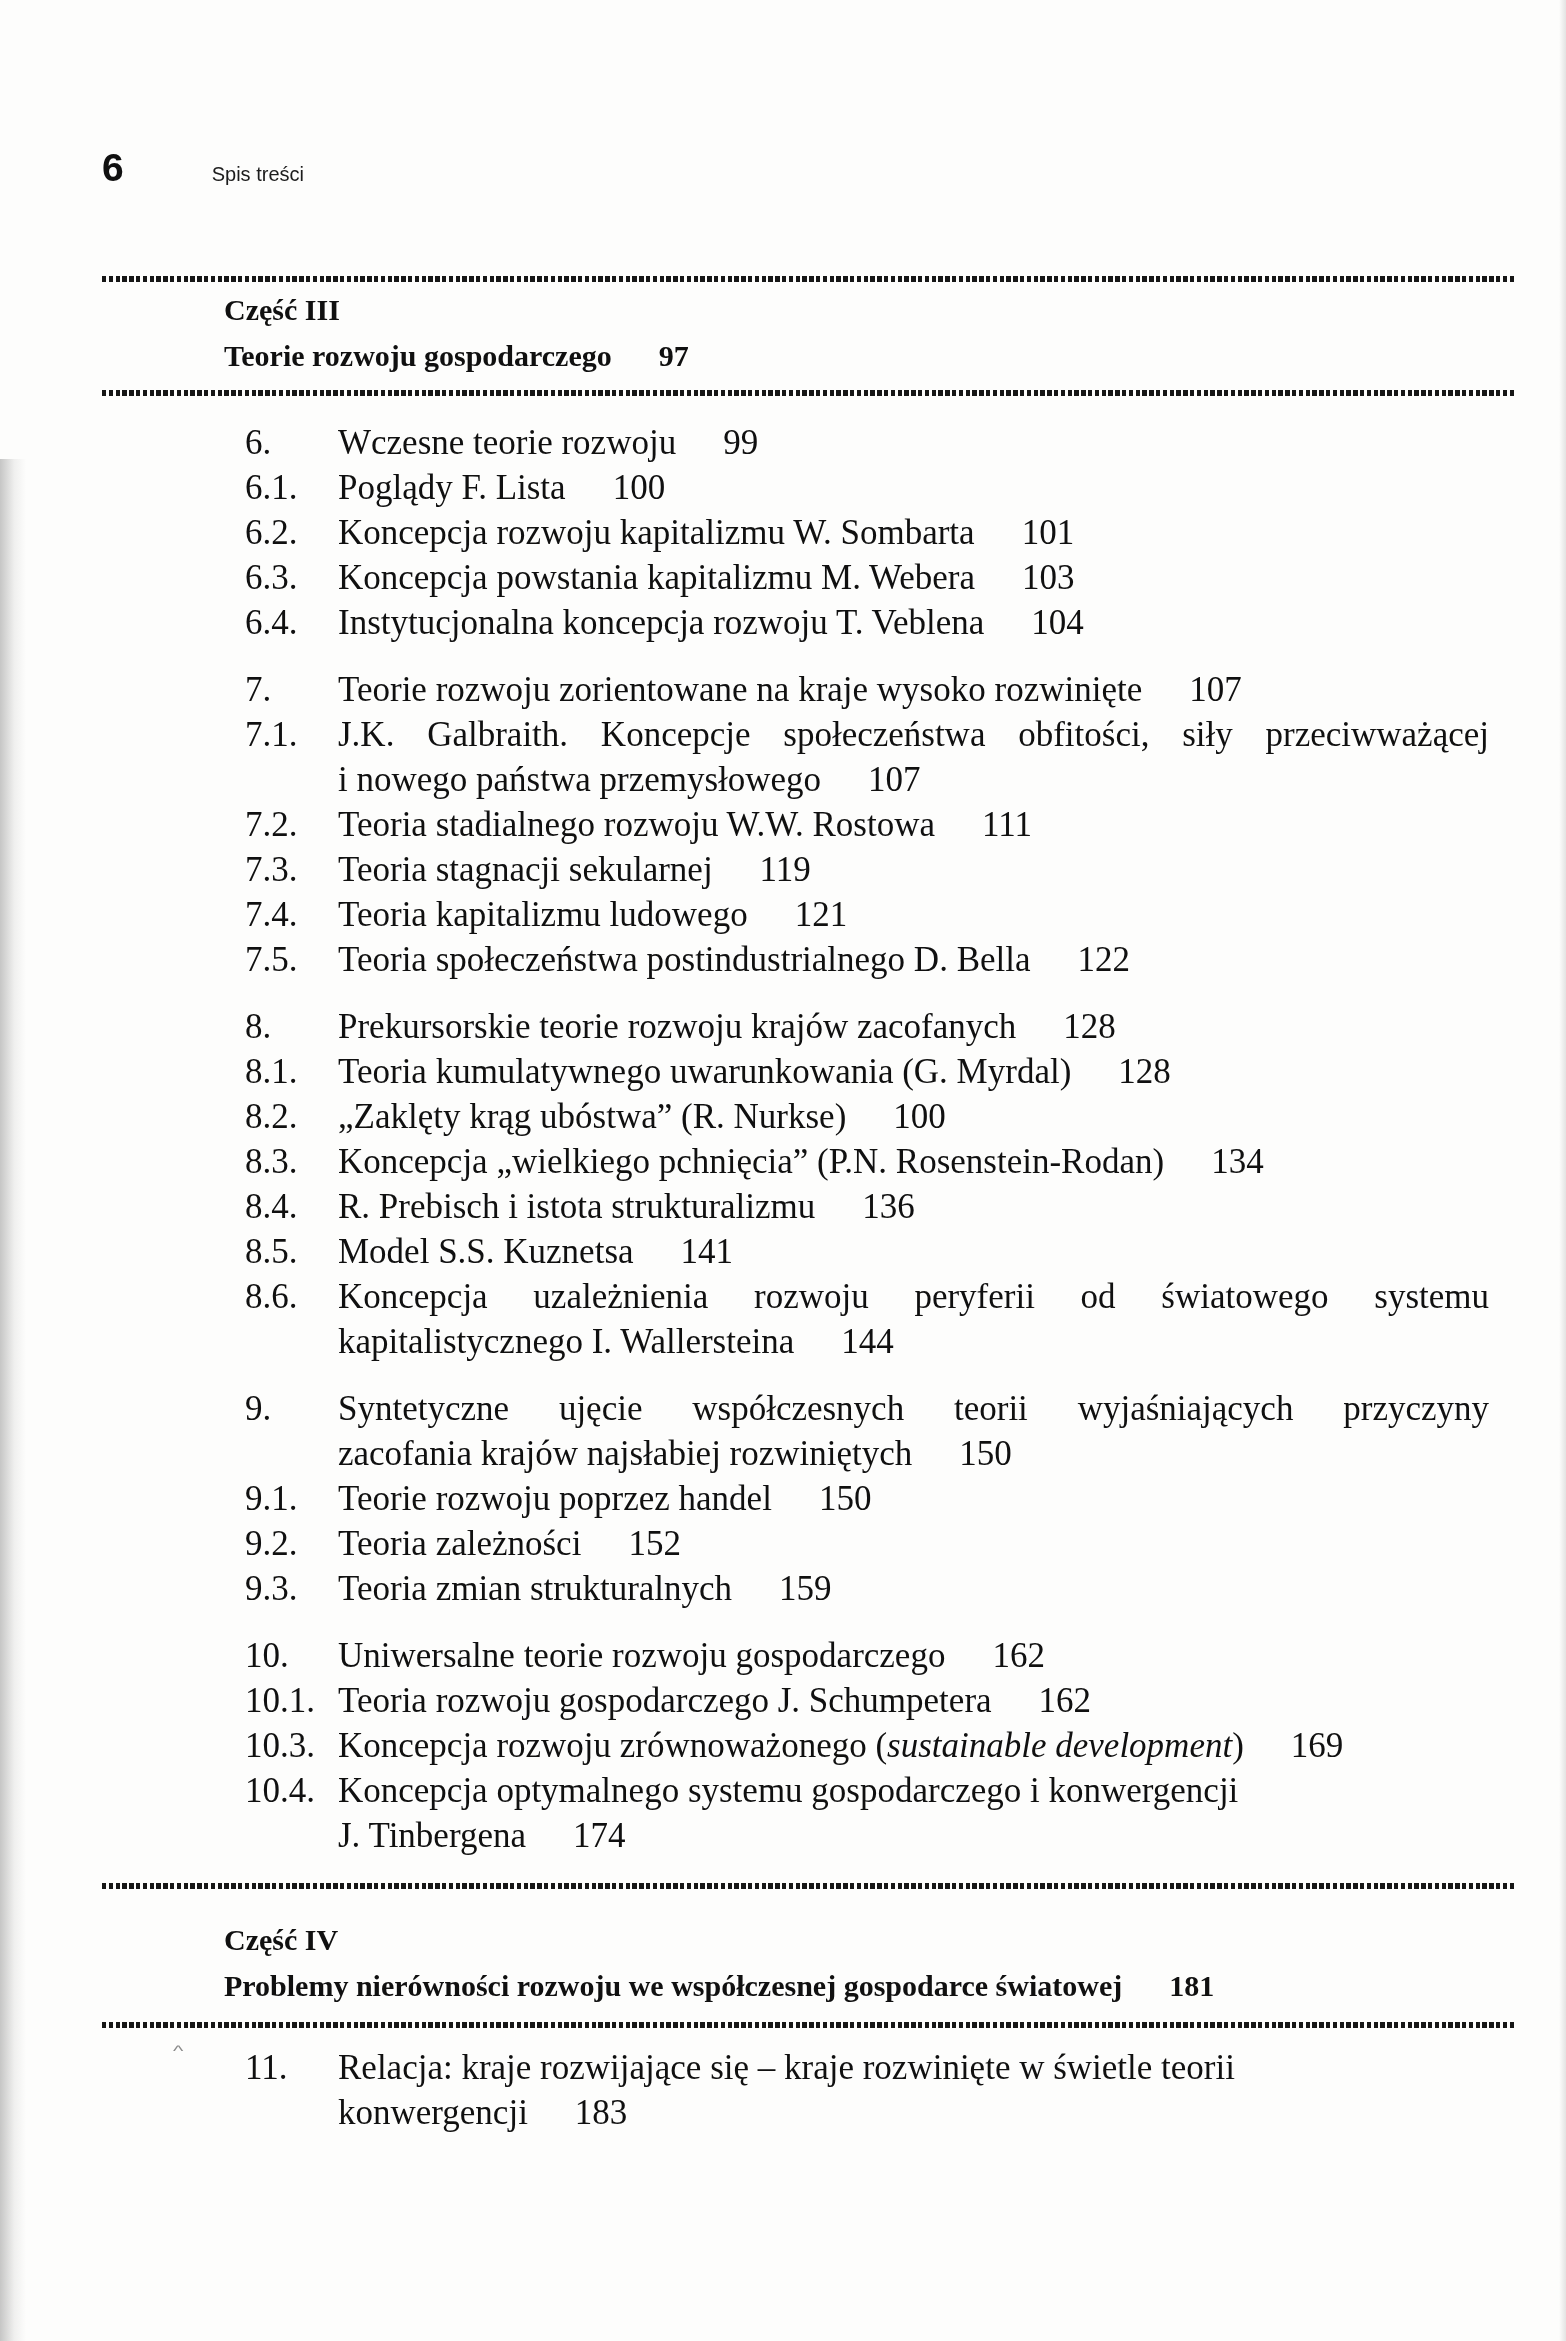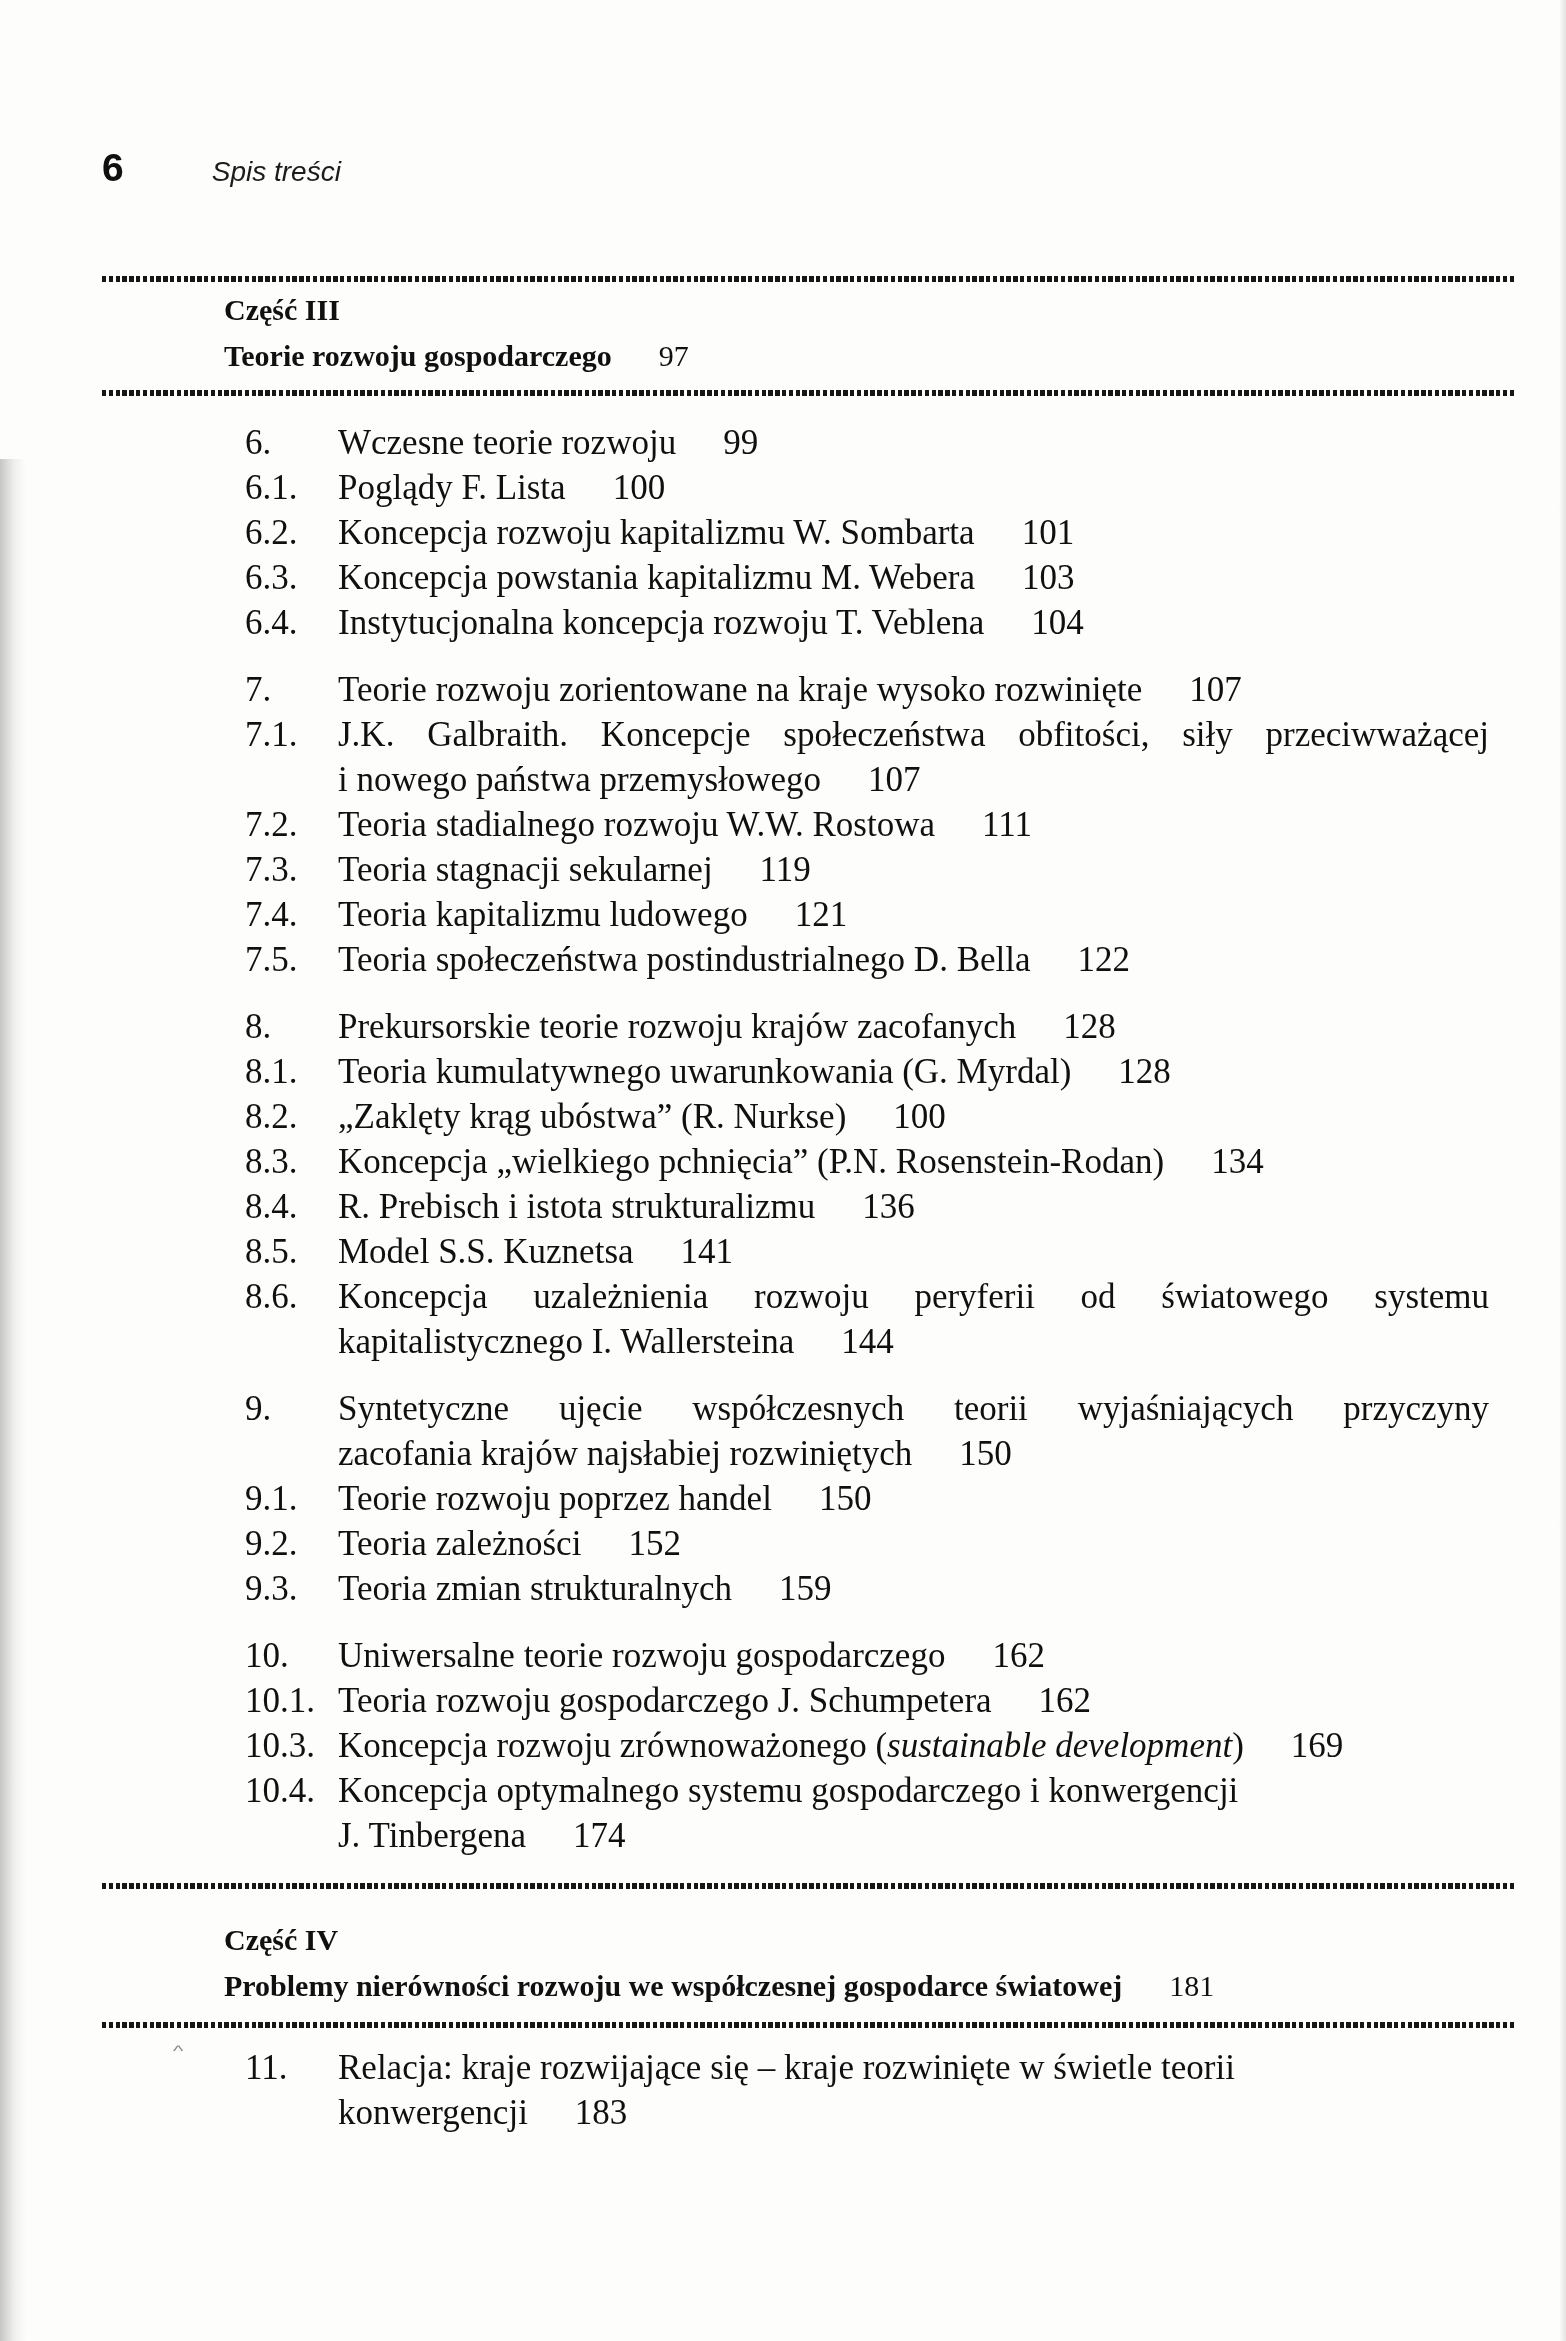--- a/index.html
+++ b/index.html
@@ -22,37 +22,37 @@
     background: linear-gradient(to left, rgba(90,90,90,0.18), rgba(0,0,0,0));
   }
 
   
   .running-head {
     position: absolute; left: 102px; top: 146px;
     display: flex; align-items: baseline;
     font-family: "Liberation Sans", sans-serif;
   }
   .folio { font-size: 39px; font-weight: bold; letter-spacing: 0; }
-  .head-title { font-size: 28px; margin-left: 88px; color: #1c1c1c; font-style: italic; }
+  .head-title { font-size: 20px; margin-left: 88px; color: #1c1c1c; }
 
   
   .content { position: absolute; left: 102px; top: 276px; width: 1412px; }
 
   .dotted-rule {
     height: 6px; width: 100%;
     background: repeating-linear-gradient(to right, #161616 0px, #161616 4.3px, transparent 4.3px, transparent 6.8px);
   }
   .rule-2 { margin-top: 11px; }
   .rule-3 { margin-top: 25px; }
   .rule-4 { margin-top: 12.8px; }
 
   .part-heading { margin: 5.1px 0 0 122px; line-height: 46px; }
   .part-heading-4 { margin-top: 28px; }
   .part-label, .part-title-line { font-size: 30px; font-weight: bold; white-space: nowrap; }
-  .part-page { margin-left: 47px; font-weight: normal; }
+  .part-page { margin-left: 47px; font-weight: bold; }
 
   #toc-groups { margin-top: 24px; }
   .toc-group { margin-left: 143px; width: 1244px; }
   .toc-group + .toc-group { margin-top: 22px; }
   .toc-group-11 { margin-top: 17px; }
 
   .toc-item { display: flex; font-size: 35px; line-height: 45px; }
   .toc-num { width: 93px; flex: 0 0 93px; }
   .toc-body { flex: 1 1 auto; min-width: 0; }
   .toc-line { text-align: left; }

